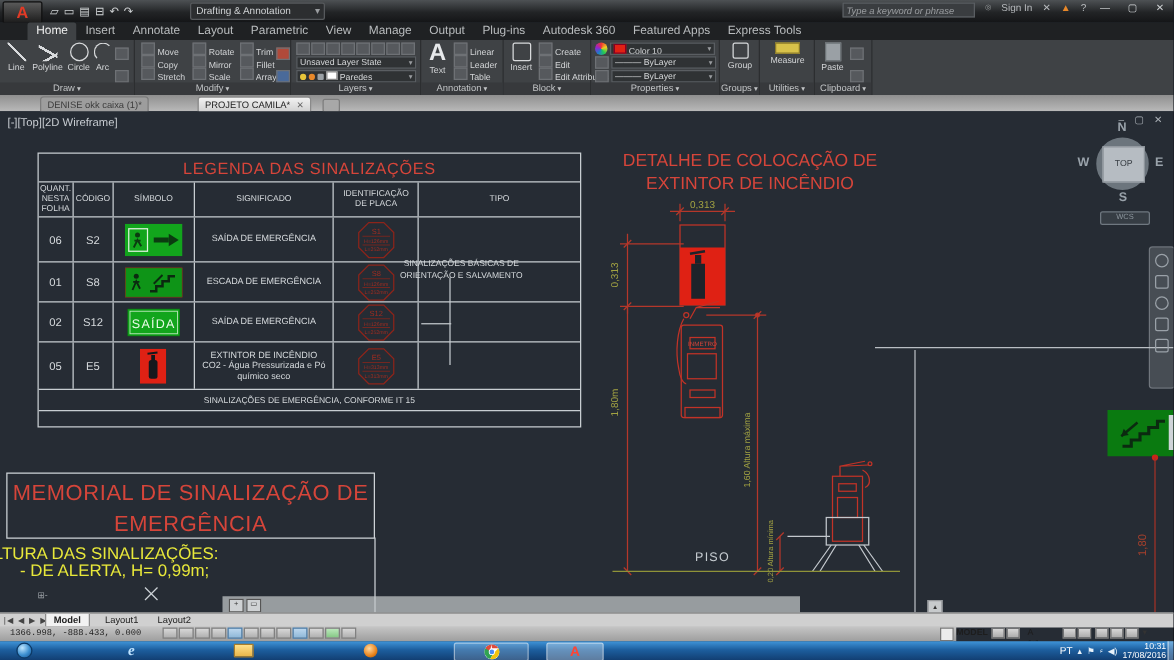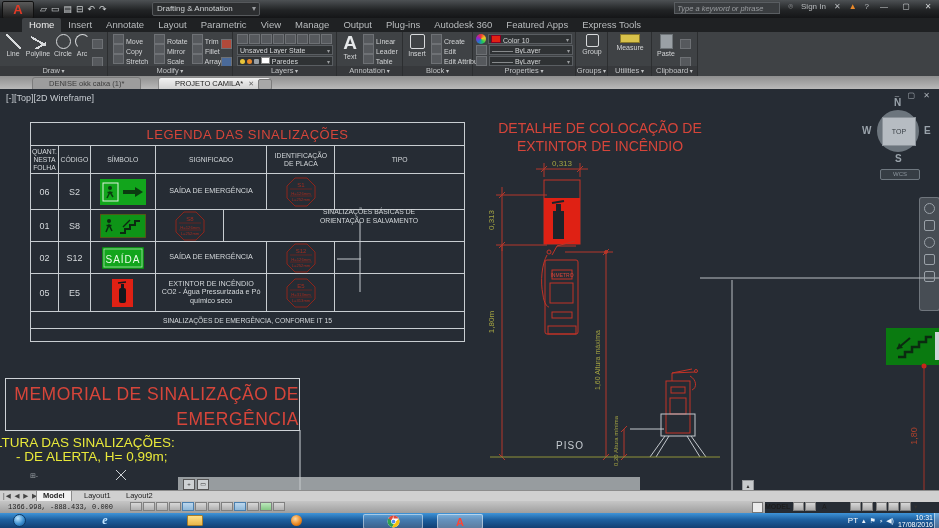--- a/index.html
+++ b/index.html
@@ -37,21 +37,21 @@
   .row7{font-size:7px;color:#d2d4d6;height:10px;line-height:10px;white-space:nowrap;}
   .fld{background:#2f3234;border:1px solid #5a5e62;color:#d5d7d9;font-size:7px;height:10px;line-height:10px;padding:0 2px;box-sizing:border-box;white-space:nowrap;overflow:hidden;}
   .fld .car{float:right;color:#9a9da0;font-size:6px;}
   .dot{display:inline-block;width:5px;height:5px;border-radius:50%;}
   .sw{display:inline-block;width:7px;height:5px;background:#fff;border:1px solid #888;}
   .swr{display:inline-block;width:8px;height:6px;background:#e02114;border:1px solid #802;}
   .bigA{font-size:19px;color:#e6e8ea;font-weight:bold;line-height:20px;}
   .colorwheel{display:inline-block;width:10px;height:10px;border-radius:50%;background:conic-gradient(#e33,#ec2,#2c5,#27c,#92c,#e33);}
   
   #filebar{position:absolute;left:0;top:76px;width:939px;height:13px;background:linear-gradient(#8f8f8f,#b9b9b9);}
-  .ftab{position:absolute;top:1px;height:12px;font-size:7.5px;line-height:12px;padding:0 16px;border-radius:3px 3px 0 0;}
+  .ftab{position:absolute;top:1px;height:12px;font-size:7.5px;line-height:12px;padding:0 5px;border-radius:3px 3px 0 0;}
   .ftab.inactive{left:32px;background:#9d9d9d;border:1px solid #7c7c7c;color:#3c3c3c;}
   .ftab.active{left:158px;background:linear-gradient(#f2f2f2,#cfcfcf);border:1px solid #8a8a8a;color:#222;}
   .ftab .x{color:#666;margin-left:5px;font-size:7px;}
   #newtab{position:absolute;left:258px;top:3px;width:12px;height:9px;background:#a8a8a8;border:1px solid #7c7c7c;border-radius:2px;}
   
   #canvas{position:absolute;left:0;top:89px;width:939px;height:401px;background:#262c34;overflow:hidden;}
   #vplabel{position:absolute;left:6px;top:4px;color:#c8cdd2;font-size:9px;}
   #cwin{position:absolute;right:6px;top:2px;color:#aab0b6;font-size:8px;letter-spacing:3px;}
   
   #vcube{position:absolute;left:860px;top:8px;width:76px;height:92px;}
@@ -71,21 +71,21 @@
   .tcell.noborder-b{border-bottom:none;}
   #lg-title{height:22px;justify-content:center;align-items:center;display:flex;color:#d6453a;font-size:13px;letter-spacing:.5px;border-bottom:1px solid #c8cdd1;}
   .hdr{font-size:6.8px;line-height:8px;}
   .c1{width:28px;}.c2{width:32px;}.c3{width:65px;}.c4{width:112px;}.c5{width:68px;}.c6{width:129px;border-right:none;}
   .qty{font-size:9px;}
   .sig{font-size:7.2px;line-height:8.5px;}
   #tipo-txt{position:absolute;left:306px;top:119px;width:126px;text-align:center;font-size:6.8px;line-height:8.5px;color:#d5d9dc;}
   #lg-foot{height:16px;display:flex;align-items:center;justify-content:center;font-size:6.8px;border-bottom:1px solid #c8cdd1;}
   
   #memorial{position:absolute;left:5px;top:289px;width:295px;height:53px;border:1px solid #ced3d7;box-sizing:border-box;text-align:center;color:#d6453a;}
-  #memorial div{font-size:17.5px;line-height:25px;letter-spacing:.5px;text-align:right;}
+  #memorial div{font-size:17.5px;line-height:25px;letter-spacing:.5px;}
   .ynote{position:absolute;color:#e8e83a;font-size:13.5px;white-space:nowrap;}
   
   #graybar{position:absolute;left:178px;top:388px;width:462px;height:14px;background:rgba(196,199,201,.72);}
   #graybar .gi{position:absolute;top:2px;width:10px;height:9px;border:1px solid #555;background:#cfd2d4;font-size:6px;line-height:9px;text-align:center;color:#333;}
   #scrollarrow{position:absolute;left:742px;top:391px;width:10px;height:10px;background:#c7cacc;border:1px solid #96999c;font-size:5px;color:#333;text-align:center;line-height:10px;}
   #gridglyph{position:absolute;left:30px;top:383px;color:#9aa0a5;font-size:7px;}
   
   #modelbar{position:absolute;left:0;top:490px;width:939px;height:11px;background:#d0d0d0;border-top:1px solid #8c8c8c;font-size:7.5px;color:#222;}
   .mnav{position:absolute;left:3px;top:1px;color:#444;font-size:6.5px;letter-spacing:1px;}
   .mtab{position:absolute;top:0;height:10px;line-height:10px;padding:0 6px;}
@@ -478,20 +478,23 @@
         <div class="tcell c2 qty">S8</div>
         <div class="tcell c3">
           <svg width="46" height="24">
             <rect width="46" height="24" fill="#0e9417" stroke="#8d241a"></rect>
             <circle cx="9" cy="7" r="2" fill="#0b2a10"></circle>
             <path d="M6,18 L9,11 L12,17 M6.5,11.5 h5" stroke="#0b2a10" stroke-width="1.5" fill="none"></path>
             <path d="M20,19 h5 v-4 h5 v-4 h5 v-4 h5" fill="none" stroke="#0b2a10" stroke-width="2"></path>
             <line x1="30" y1="6" x2="23" y2="13" stroke="#0b2a10" stroke-width="1.5"></line>
           </svg>
         </div>
+        <div class="tcell c4 sig">
+            <span>ESCADA DE EMERGÊNCIA</span>
+          </div>
         <div class="tcell c5">
           <svg width="34" height="32">
             <polygon points="11,2 23,2 31,10 31,22 23,30 11,30 3,22 3,10" fill="none" stroke="#8d241a"></polygon>
             <text x="17" y="11" text-anchor="middle" font-size="6" fill="#a02c20">S8</text>
             <line x1="6" y1="13" x2="28" y2="13" stroke="#8d241a" stroke-width=".6"></line>
             <text x="17" y="18.5" text-anchor="middle" font-size="4.2" fill="#a02c20">H=126mm</text>
             <line x1="6" y1="20" x2="28" y2="20" stroke="#8d241a" stroke-width=".6"></line>
             <text x="17" y="25" text-anchor="middle" font-size="4.2" fill="#a02c20">L=252mm</text>
           </svg>
         </div>

